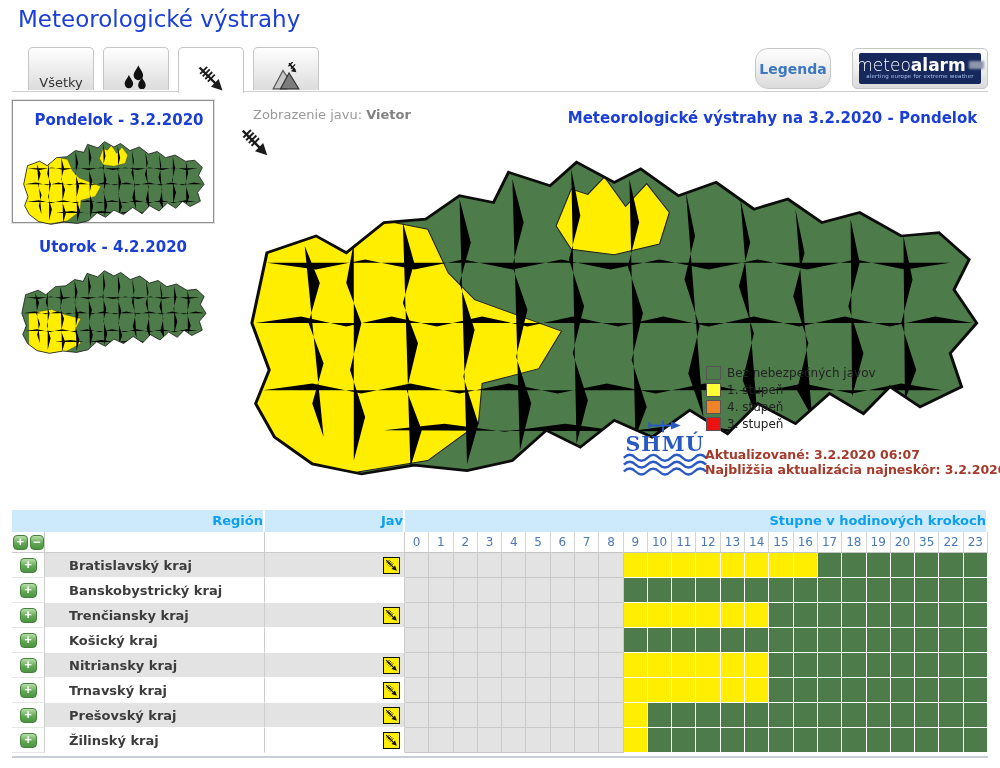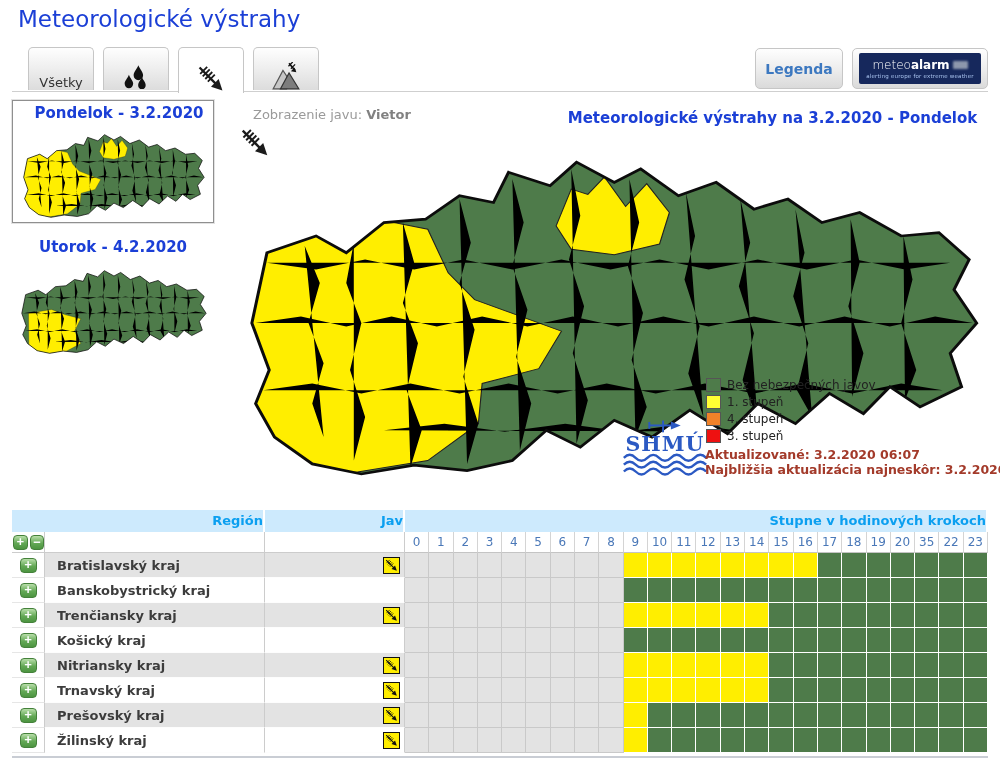--- a/index.html
+++ b/index.html
@@ -12,53 +12,53 @@
   
   .tabbar{position:absolute;left:12px;top:46px;width:976px;height:45px;border-bottom:1px solid #cfcfcf;}
   .tab{position:absolute;top:1px;width:66px;height:43px;box-sizing:border-box;
        border:1px solid #c6c6c6;border-bottom:none;border-radius:5px 5px 0 0;
        background:linear-gradient(#fefefe,#ececec 55%,#dcdcdc);
        display:flex;align-items:flex-end;justify-content:center;cursor:pointer;}
   .tab.selected{background:#fff;height:46px;z-index:2;}
   .tab-label{font-size:13px;color:#333;}
   .tab svg{display:block;}
 
-  .legenda-btn{position:absolute;top:2px;left:743px;width:88px;height:41px;box-sizing:border-box;
-       border:1px solid #c6c6c6;border-radius:5px;background:linear-gradient(#fefefe,#ececec 55%,#dadada);
+  .legenda-btn{position:absolute;top:2px;left:743px;width:76px;height:41px;box-sizing:border-box;
+       border:1px solid #c6c6c6;border-radius:13px;background:linear-gradient(#fefefe,#ececec 55%,#dadada);
        display:flex;align-items:center;justify-content:center;
        font-size:14px;font-weight:bold;color:#3c78c0;cursor:pointer;}
   .meteoalarm-btn{position:absolute;top:2px;left:840px;width:136px;height:41px;box-sizing:border-box;
        border:1px solid #c6c6c6;border-radius:5px;background:linear-gradient(#fefefe,#ececec 55%,#dadada);
        display:flex;align-items:center;justify-content:center;cursor:pointer;}
   .ma-inner{width:122px;height:31px;background:#16285c;border-radius:2px;
        display:flex;flex-direction:column;align-items:center;justify-content:center;}
-  .ma-line{font-size:12px;color:#fff;line-height:13px;display:flex;align-items:center;}
+  .ma-line{font-size:17px;color:#fff;line-height:13px;display:flex;align-items:center;}
   .ma-b1{font-weight:300;}
   .ma-b2{font-weight:800;}
   .ma-blur{display:inline-block;width:15px;height:8px;margin-left:3px;background:#8d97ac;border-radius:1px;filter:blur(1.2px);}
   .ma-tag{font-size:5.5px;color:#a9c3ee;margin-top:1px;letter-spacing:.2px;}
 
   
   .day-title{font-size:15px;font-weight:bold;color:var(--accent-blue);text-align:center;}
   .day-box{position:absolute;left:12px;top:100px;width:202px;height:123px;box-sizing:border-box;
        border:1px solid #8f8f8f;box-shadow:0 0 0 1px #e2e2e2;background:#fff;cursor:pointer;}
-  .day-box .day-title{margin-top:3px;padding-left:12px;}
+  .day-box .day-title{margin-top:10px;padding-left:12px;}
   .day-box svg{display:block;margin:2px auto 0;}
   .day-plain{position:absolute;left:12px;width:202px;cursor:pointer;}
   .day-plain svg{display:block;margin:4px auto 0;}
 
   
   .phenom{position:absolute;left:253px;top:107px;font-size:13px;color:#9a9a9a;}
   .phenom b{color:#818181;}
   .phenom-icon{position:absolute;left:240px;top:128px;color:#1b1b1b;}
   .map-title{position:absolute;left:555px;top:109px;width:435px;text-align:center;
        font-size:15px;font-weight:bold;color:var(--accent-blue);}
   .big-map{position:absolute;left:233px;top:122px;}
 
-  .map-legend{position:absolute;left:706px;top:376px;z-index:3;}
+  .map-legend{position:absolute;left:706px;top:364px;z-index:3;}
   .leg-row{display:flex;align-items:center;height:17px;}
   .leg-sw{width:15px;height:14px;border:1px solid #555;margin-right:6px;box-sizing:border-box;}
   .leg-label{font-size:12px;color:#222;}
 
   .shmu{position:absolute;left:616px;top:418px;}
   .updates{position:absolute;left:705px;top:447px;z-index:3;
        font-size:12.5px;font-weight:600;color:#a33a2a;line-height:15px;white-space:nowrap;}
 
   
   .warn-table{position:absolute;left:12px;top:510px;width:976px;display:grid;
@@ -68,21 +68,21 @@
   .th:last-child{border-right:none;}
   .th-region{grid-column:1/3;}
   .th-steps{grid-column:4/28;}
   .sub-exp{height:21px;background:#fff;border-bottom:1px solid #ccc;border-right:1px solid #ccc;
       display:flex;align-items:center;gap:2px;padding-left:1px;box-sizing:border-box;}
   .sub-blank{height:21px;background:#fff;border-bottom:1px solid #ccc;border-right:1px solid #ccc;box-sizing:border-box;}
   .c-hnum{height:21px;line-height:21px;background:#fff;text-align:center;font-size:12px;color:#4a78b8;
       border-right:1px solid #d4d4d4;border-bottom:1px solid #c4c4c4;box-sizing:border-box;}
   .c-exp{height:25px;background:#fff;border-right:1px solid #ccc;border-bottom:1px solid #e6e6e6;
       display:flex;align-items:center;justify-content:center;box-sizing:border-box;}
-  .c-region{height:25px;line-height:25px;padding-left:12px;font-weight:bold;color:#3c3c3c;
+  .c-region{height:25px;line-height:25px;padding-left:24px;font-weight:bold;color:#3c3c3c;
       border-right:1px solid #ccc;border-bottom:1px solid #fdfdfd;box-sizing:border-box;
       white-space:nowrap;overflow:hidden;}
   .c-jav{height:25px;border-right:1px solid #ccc;border-bottom:1px solid #fdfdfd;
       display:flex;align-items:center;justify-content:flex-end;padding-right:4px;box-sizing:border-box;}
   .rowodd{background:#e3e3e3;}
   .roweven{background:#fff;}
   .c-h{height:25px;box-sizing:border-box;border-right:1px solid #c9c9c9;border-bottom:1px solid #c9c9c9;background:#e3e3e3;}
   .c-h.l1{background:var(--yellow);border-color:#fff;}
   .c-h.l0{background:var(--green);border-color:#fff;}
 

